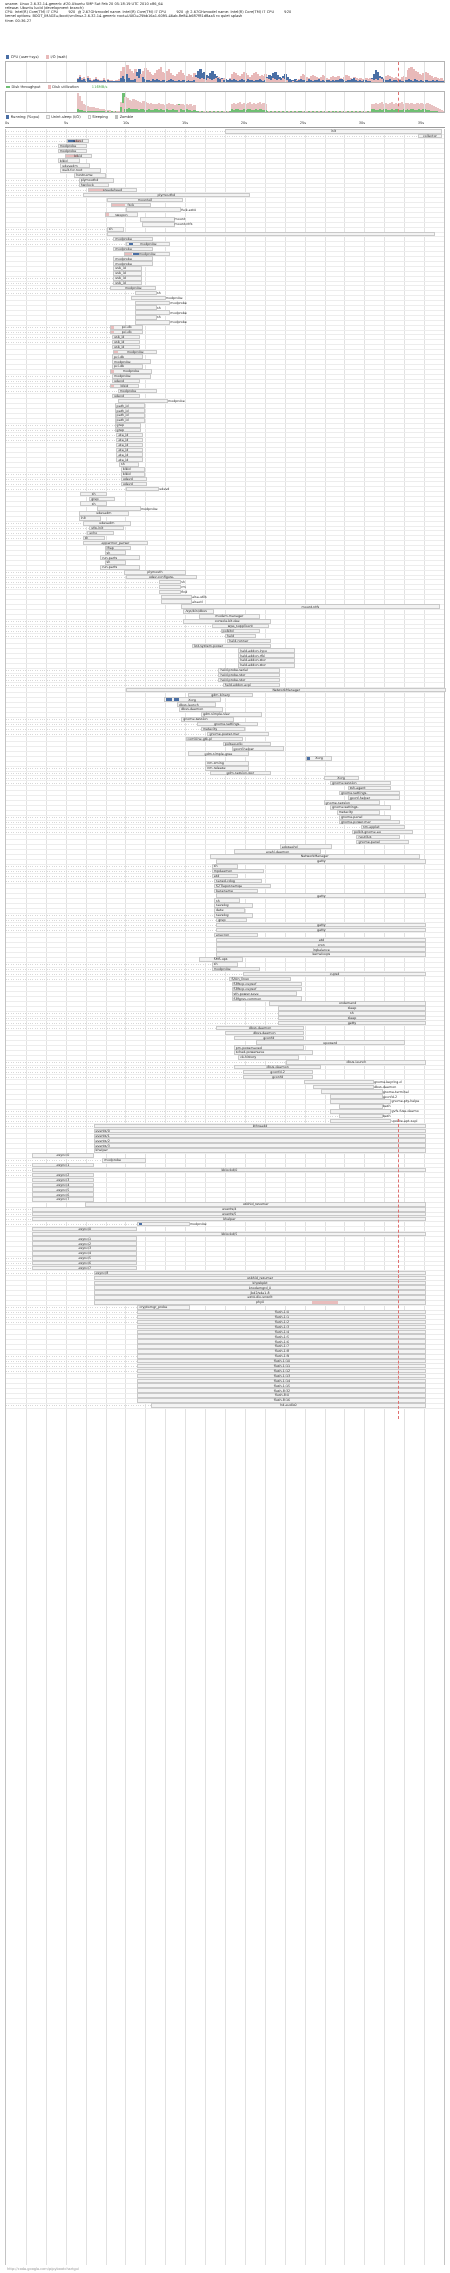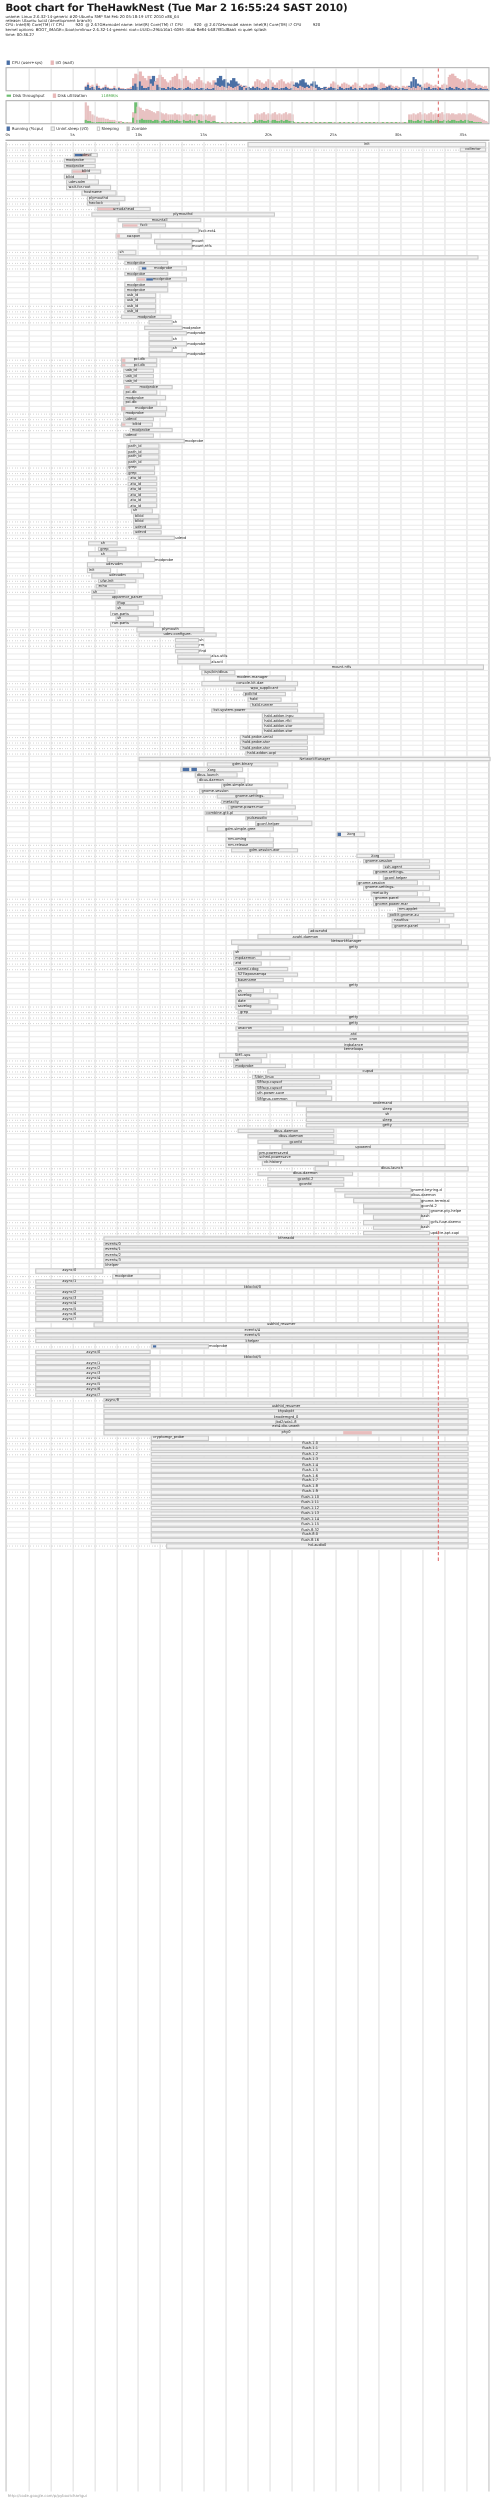--- a/index.html
+++ b/index.html
@@ -87,21 +87,20 @@
   
   #footer {
     position:absolute; left:5px; bottom:2px; width:440px;
     font-size:3.5px; color:#9a9a9a; padding-left:2px;
   }
 </style>
 </head>
 <body>
 
 <div id="header">
-  <div id="title">Boot chart for TheHawkNest (Tue Mar  2 16:55:24 SAST 2010)</div>
   <div class="meta">uname: Linux 2.6.32-14-generic #20-Ubuntu SMP Sat Feb 20 05:18:19 UTC 2010 x86_64</div>
   <div class="meta">release: Ubuntu lucid (development branch)</div>
   <div class="meta cpuline">CPU: Intel(R) Core(TM) i7 CPU         920  @ 2.67GHzmodel name: Intel(R) Core(TM) i7 CPU         920  @ 2.67GHzmodel name: Intel(R) Core(TM) i7 CPU         920</div>
   <div class="meta">kernel options: BOOT_IMAGE=/boot/vmlinuz-2.6.32-14-generic root=UUID=29bb16a1-6095-46ab-8e84-b687f81d8aa5 ro quiet splash</div>
   <div class="meta">time: 00:36.27</div>
 </div>
 
 <div class="legend" style="position:absolute;left:6px;top:55px;">
   <span class="entry">
     <span class="swatch sw-cpu"></span>

